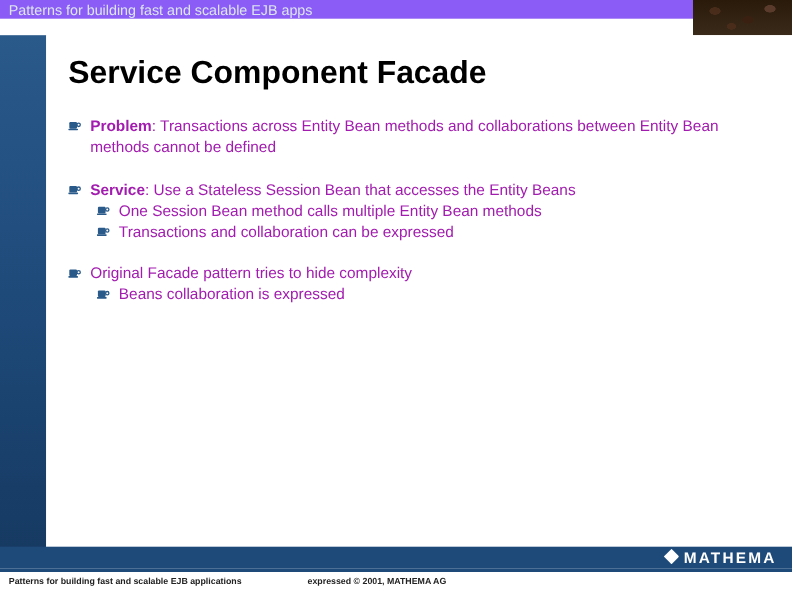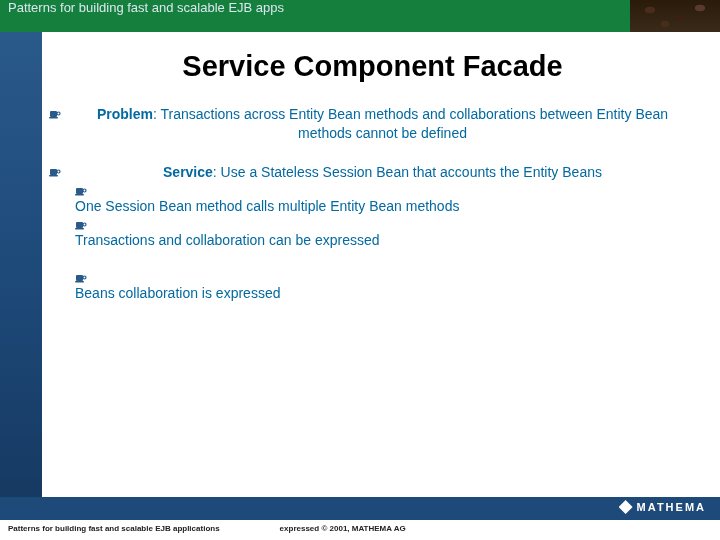--- a/index.html
+++ b/index.html
@@ -6,25 +6,25 @@
   body {
     width: 720px;
     height: 540px;
     font-family: Verdana, Geneva, sans-serif;
     background: #ffffff;
     position: relative;
     overflow: hidden;
   }
   .header-bar {
     width: 100%;
-    height: 32px;
-    background: #15803d;
+    height: 17px;
+    background: #8b5cf6;
     position: relative;
     display: flex;
-    align-items: flex-start;
+    align-items: flex-end;
   }
   .header-title {
     color: #dce6f0;
     font-size: 13px;
     padding-left: 8px;
     font-weight: normal;
   }
   .coffee-beans {
     position: absolute;
     right: 0;
@@ -44,76 +44,73 @@
     width: 42px;
     height: 468px;
     background: linear-gradient(to bottom, #2a5a8a 0%, #1e4a7a 50%, #163a62 100%);
   }
   .content {
     position: absolute;
     left: 42px;
     top: 32px;
     width: 678px;
     height: 468px;
-    padding: 18px 24px 12px 7px;
+    padding: 18px 24px 12px 20px;
     background: #ffffff;
-    text-align: center;
   }
   .slide-title {
     font-family: Verdana, Geneva, sans-serif;
     font-size: 29px;
     font-weight: bold;
     color: #000;
     margin-bottom: 22px;
   }
   .bullet-block {
     margin-bottom: 20px;
   }
   .bullet-row {
     display: flex;
     align-items: flex-start;
     font-size: 14px;
     line-height: 1.35;
-    color: #0369a1;
+    color: #a21caf;
   }
   .bullet-icon {
     width: 12px;
     height: 12px;
     flex-shrink: 0;
     margin-right: 8px;
     margin-top: 3px;
   }
   .bullet-text {
     flex: 1;
   }
   .sub-bullet {
     margin-left: 26px;
-    flex-direction: column;
   }
   .bold { font-weight: bold; }
   .footer-bar {
     position: absolute;
     left: 0;
     bottom: 23px;
     width: 100%;
     height: 20px;
     background: #1e4a7a;
     display: flex;
     align-items: center;
     justify-content: flex-end;
     padding-right: 14px;
   }
   .logo {
     color: #fff;
     font-family: Arial, sans-serif;
-    font-size: 11px;
+    font-size: 14px;
     font-weight: bold;
     letter-spacing: 2px;
     display: flex;
-    align-items: center;
     gap: 4px;
   }
   .logo-icon {
     width: 14px;
     height: 14px;
     background: #fff;
     clip-path: polygon(50% 0, 100% 50%, 50% 100%, 0 50%);
     display: inline-block;
   }
   .footer-line-fill {
@@ -163,41 +160,49 @@
     </div>
   </div>
 
   <div class="bullet-block">
     <div class="bullet-row">
       <svg class="bullet-icon" viewBox="0 0 12 12">
           <rect x="1" y="3" width="7" height="6" rx="1" fill="#2a5a8a"></rect>
           <rect x="8" y="4" width="3" height="3" rx="1.5" fill="none" stroke="#2a5a8a" stroke-width="1.2"></rect>
           <rect x="0" y="9" width="9" height="1.5" rx="0.7" fill="#2a5a8a"></rect>
         </svg>
-      <div class="bullet-text"><span class="bold">Service</span><span>: Use a Stateless Session Bean that accounts the Entity Beans</span></div>
+      <div class="bullet-text"><span class="bold">Service</span><span>: Use a Stateless Session Bean that accesses the Entity Beans</span></div>
     </div>
     <div class="bullet-row sub-bullet">
       <svg class="bullet-icon" viewBox="0 0 12 12">
           <rect x="1" y="3" width="7" height="6" rx="1" fill="#2a5a8a"></rect>
           <rect x="8" y="4" width="3" height="3" rx="1.5" fill="none" stroke="#2a5a8a" stroke-width="1.2"></rect>
           <rect x="0" y="9" width="9" height="1.5" rx="0.7" fill="#2a5a8a"></rect>
         </svg>
       <div class="bullet-text">One Session Bean method calls multiple Entity Bean methods</div>
     </div>
     <div class="bullet-row sub-bullet">
       <svg class="bullet-icon" viewBox="0 0 12 12">
           <rect x="1" y="3" width="7" height="6" rx="1" fill="#2a5a8a"></rect>
           <rect x="8" y="4" width="3" height="3" rx="1.5" fill="none" stroke="#2a5a8a" stroke-width="1.2"></rect>
           <rect x="0" y="9" width="9" height="1.5" rx="0.7" fill="#2a5a8a"></rect>
         </svg>
       <div class="bullet-text">Transactions and collaboration can be expressed</div>
     </div>
   </div>
 
   <div class="bullet-block">
+    <div class="bullet-row">
+      <svg class="bullet-icon" viewBox="0 0 12 12">
+          <rect x="1" y="3" width="7" height="6" rx="1" fill="#2a5a8a"></rect>
+          <rect x="8" y="4" width="3" height="3" rx="1.5" fill="none" stroke="#2a5a8a" stroke-width="1.2"></rect>
+          <rect x="0" y="9" width="9" height="1.5" rx="0.7" fill="#2a5a8a"></rect>
+        </svg>
+      <div class="bullet-text"><span class="bold"></span><span>Original Facade pattern tries to hide complexity</span></div>
+    </div>
     <div class="bullet-row sub-bullet">
       <svg class="bullet-icon" viewBox="0 0 12 12">
           <rect x="1" y="3" width="7" height="6" rx="1" fill="#2a5a8a"></rect>
           <rect x="8" y="4" width="3" height="3" rx="1.5" fill="none" stroke="#2a5a8a" stroke-width="1.2"></rect>
           <rect x="0" y="9" width="9" height="1.5" rx="0.7" fill="#2a5a8a"></rect>
         </svg>
       <div class="bullet-text">Beans collaboration is expressed</div>
     </div>
   </div>
 

